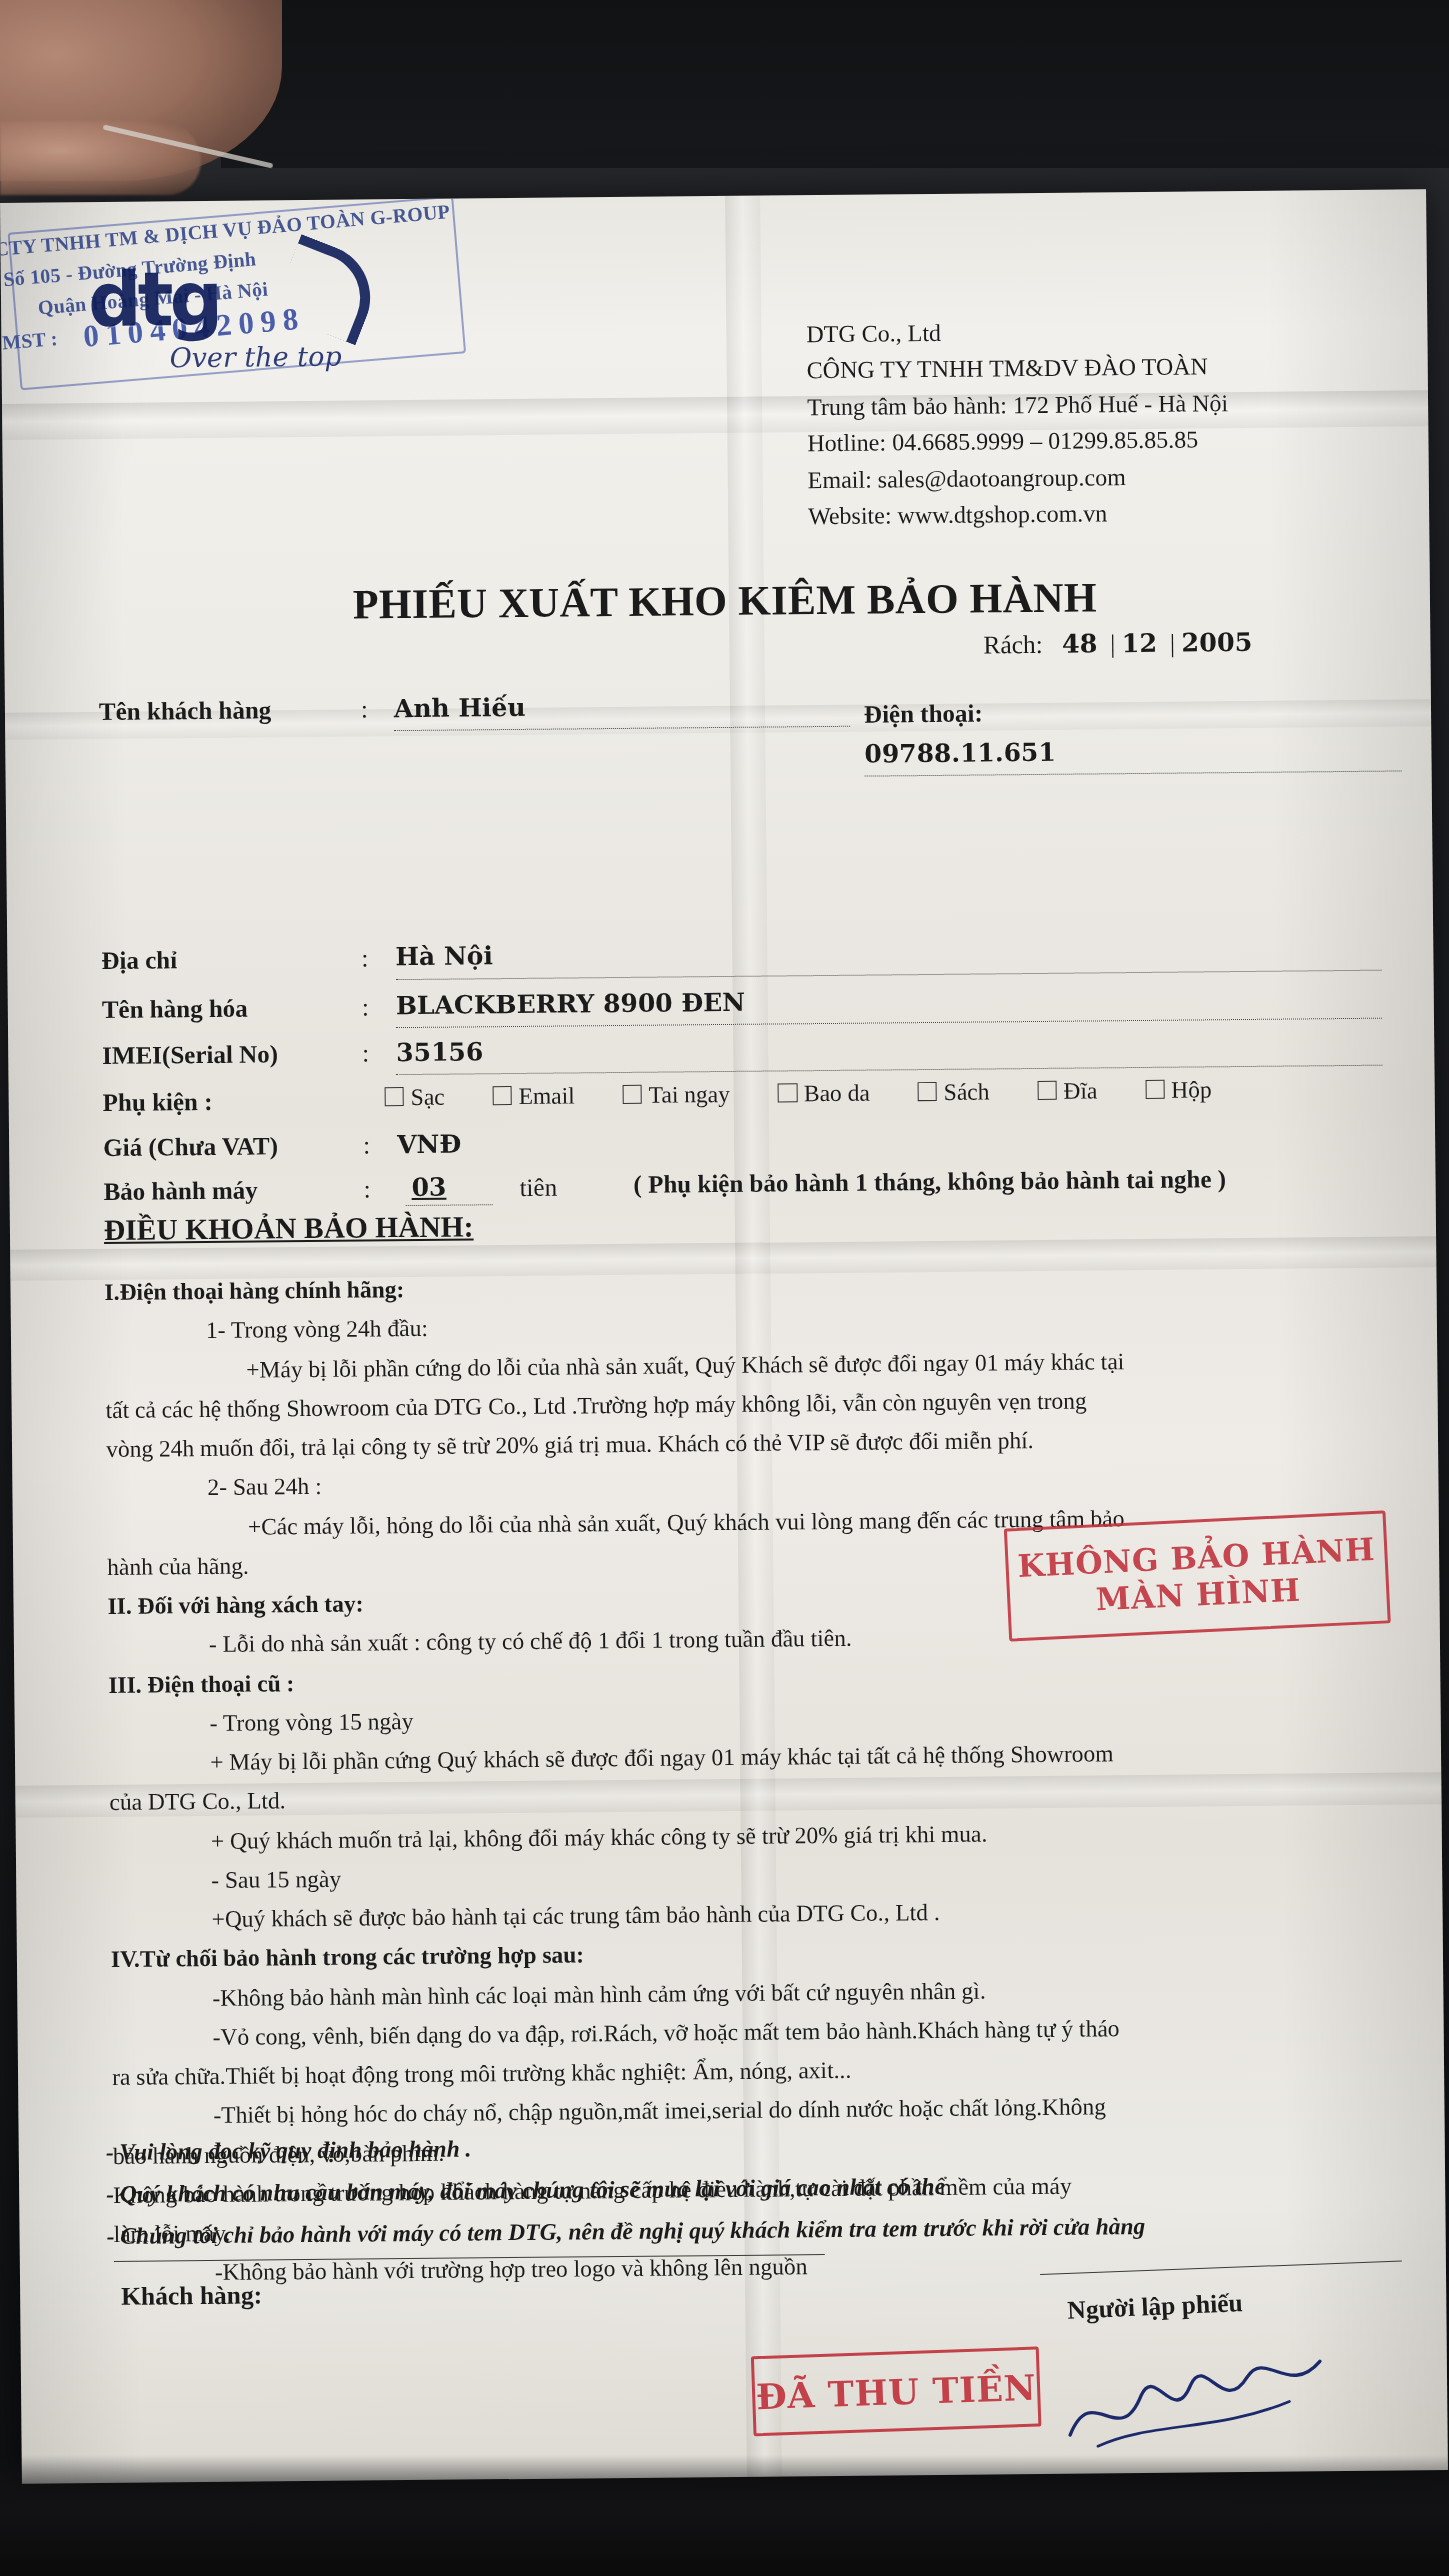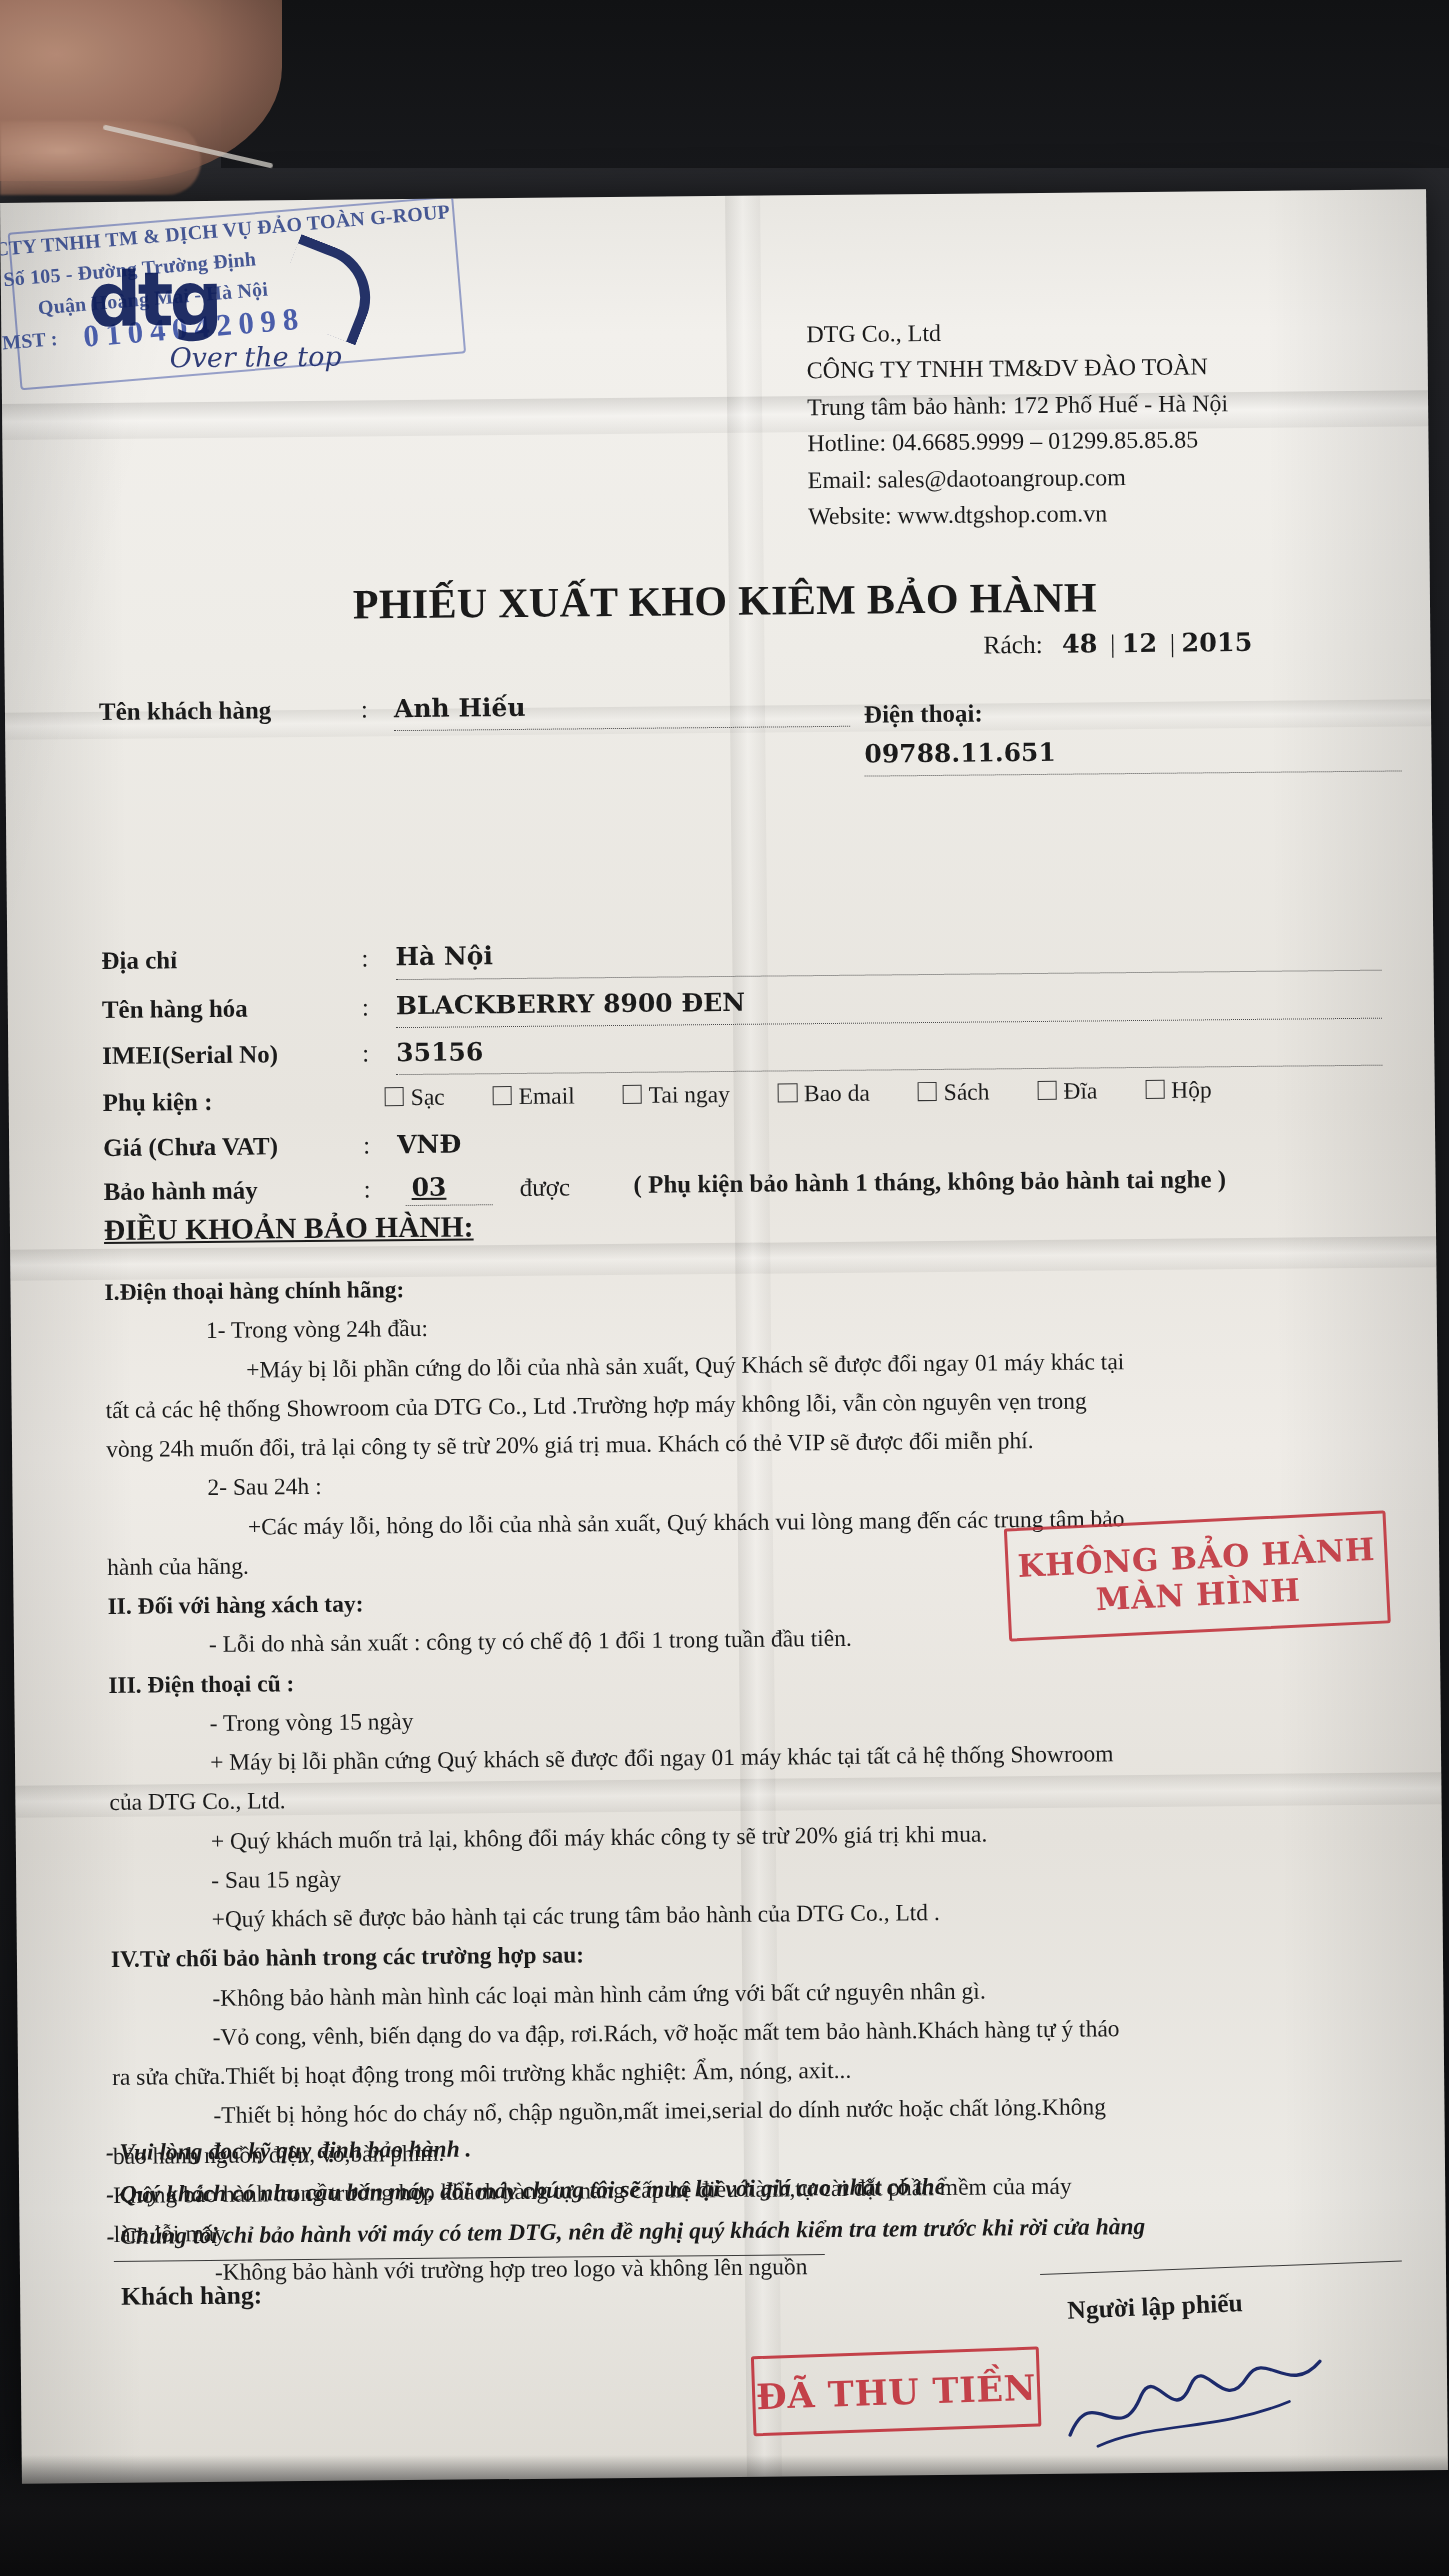--- a/index.html
+++ b/index.html
@@ -185,21 +185,21 @@
       <div>Email: sales@daotoangroup.com</div>
       <div>Website: www.dtgshop.com.vn</div>
     </div>
 
     <div class="doc-title">PHIẾU XUẤT KHO KIÊM BẢO HÀNH</div>
 
     <div class="date-line">
       <span>Rách:</span>
       &nbsp;&nbsp;<b class="handwrite">48</b>
       &nbsp;|&nbsp;<b class="handwrite">12</b>
-      &nbsp;|&nbsp;<b class="handwrite">2015</b>
+      &nbsp;|&nbsp;<b class="handwrite">2005</b>
     </div>
 
     <div class="field" style="left:94px;top:496px;">
       <span class="flabel">Tên khách hàng</span>
     </div>
     <div class="field" style="left:356px;top:496px;">
       <span>:</span>
     </div>
     <div class="field" style="left:389px;top:495px;">
       <span class="fval handwrite">Anh Hiếu</span>
@@ -265,21 +265,21 @@
 
     <div class="field" style="left:94px;top:976px;">
       <span class="flabel">Bảo hành máy</span>
     </div>
     <div class="field" style="left:354px;top:976px;"><span>:</span></div>
     <div class="field" style="left:402px;top:974px;text-decoration:underline;">
       <span class="fval handwrite">03</span>
     </div>
     <div class="dots" style="left:396px;top:1006px;width:87px;"></div>
     <div class="field" style="left:510px;top:976px;">
-      <span>được</span>
+      <span>tiên</span>
     </div>
     <div class="field" style="left:624px;top:974px;">
       <span class="b">( Phụ kiện bảo hành 1 tháng, không bảo hành tai nghe )</span>
     </div>
 
     <div class="field" style="left:94px;top:1012px;">
       <span class="underline-h" style="font-size:29.5px;">ĐIỀU KHOẢN BẢO HÀNH:</span>
     </div>
 
     <div class="terms" style="top:1073px;">

